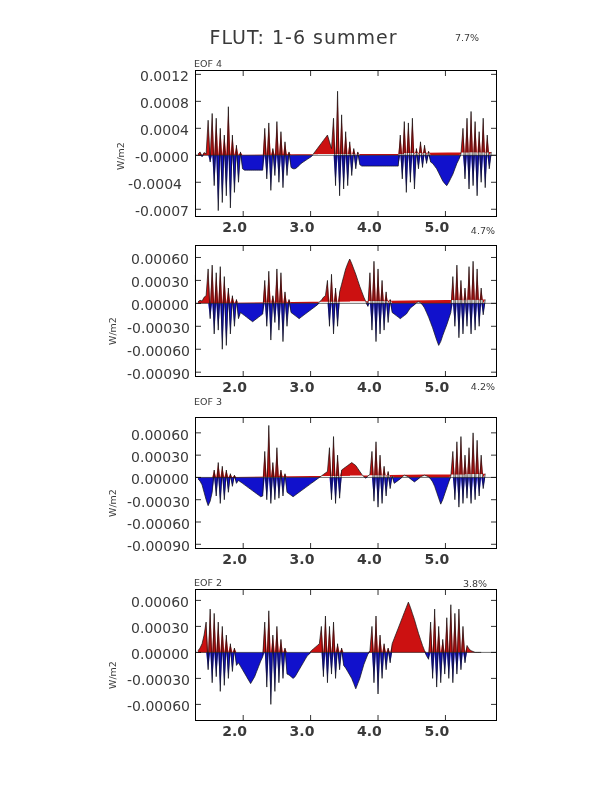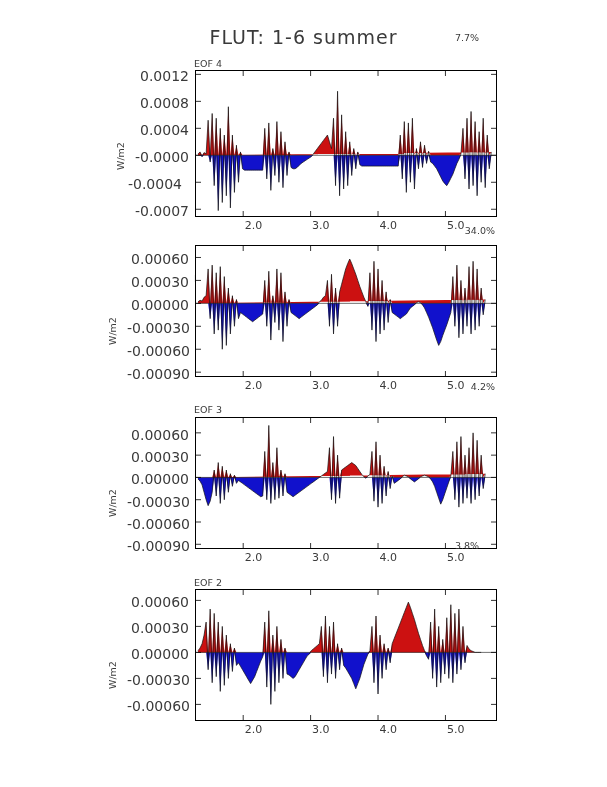--- a/index.html
+++ b/index.html
@@ -50,25 +50,26 @@
   .ytick{
     position:absolute;
     font-size:14px;
     color:#3a3a3a;
     text-align:right;
     white-space:nowrap;
     font-family:"DejaVu Sans",sans-serif;
   }
   .xtick{
     position:absolute;
-    font-size:11px;
-    color:#3a3a3a;
-    text-align:right;
-    white-space:nowrap;
-    font-family:"DejaVu Sans",sans-serif;
+    font-size:14px;
+    color:#3a3a3a;
+    text-align:left;
+    white-space:nowrap;
+    font-family:"DejaVu Sans",sans-serif;
+    font-weight:bold;
   }
   svg{display:block;}
 </style>
 </head>
 <body>
 
 <div id="root">
 
   <div class="title">FLUT: 1-6 summer</div>
 
@@ -115,21 +116,21 @@
     <div id="xt0">
         <div class="xtick" style="left: 222.191px; top: 219px; width: 40px;">2.0</div>
         <div class="xtick" style="left: 289.607px; top: 219px; width: 40px;">3.0</div>
         <div class="xtick" style="left: 357.022px; top: 219px; width: 40px;">4.0</div>
         <div class="xtick" style="left: 424.438px; top: 219px; width: 40px;">5.0</div>
       </div>
   </div>
 
   <div class="panel">
     <div class="panel-label" style="left:194px;top:233px;margin-top:40px;">EOF 2</div>
-    <div class="panel-pct" style="left:455px;top:225px;width:40px;text-align:right;">34.0%</div>
+    <div class="panel-pct" style="left:455px;top:225px;width:40px;text-align:right;">4.7%</div>
     <div class="ylabel" style="left:107px;top:345px;">W/m2</div>
     <div class="plotbox" id="box1" style="left:195px;top:245px;width:300px;height:130px;">
       <svg id="svg1" width="300" height="130" viewBox="0 0 300 130" preserveAspectRatio="none">
           <path d="M 2.02 57.35 L 2.02 55.82 L 4.04 54.29 L 6.07 55.06 L 8.09 51.24 L 10.11 49.71 L 12.13 22.94 L 14.16 57.35 L 16.18 19.12 L 18.20 57.35 L 20.22 26.76 L 22.25 57.35 L 24.27 20.65 L 26.29 57.35 L 28.31 30.59 L 30.34 57.35 L 32.36 42.06 L 34.38 57.35 L 36.40 49.71 L 38.43 57.35 L 40.45 53.53 L 42.47 57.35 L 44.49 57.35 L 46.52 57.35 L 48.54 57.35 L 50.56 57.35 L 52.58 57.35 L 54.61 57.35 L 56.63 57.35 L 58.65 57.35 L 60.67 57.35 L 62.70 57.35 L 64.72 57.35 L 66.74 57.35 L 68.76 34.41 L 70.79 57.35 L 72.81 25.24 L 74.83 57.35 L 76.85 49.71 L 78.88 57.35 L 80.90 22.94 L 82.92 57.35 L 84.94 26.76 L 86.97 57.35 L 88.99 45.88 L 91.01 57.35 L 93.03 53.53 L 95.06 57.35 L 97.08 57.35 L 99.10 57.35 L 101.12 57.35 L 103.15 57.35 L 105.17 57.35 L 107.19 57.35 L 109.21 57.35 L 111.24 57.35 L 113.26 57.35 L 115.28 57.35 L 117.30 57.35 L 119.33 57.35 L 121.35 57.35 L 123.37 55.82 L 125.39 54.29 L 127.42 51.24 L 129.44 49.71 L 131.46 34.41 L 133.48 57.35 L 135.51 28.29 L 137.53 57.35 L 139.55 42.06 L 141.57 57.35 L 143.60 45.88 L 145.62 38.24 L 147.64 30.59 L 149.66 22.94 L 151.69 17.59 L 153.71 13.00 L 155.73 17.59 L 157.75 22.94 L 159.78 28.29 L 161.80 34.41 L 163.82 40.53 L 165.84 45.88 L 167.87 51.24 L 169.89 55.82 L 171.91 57.35 L 173.93 26.76 L 175.96 57.35 L 177.98 15.29 L 180.00 57.35 L 182.02 22.94 L 184.04 57.35 L 186.07 34.41 L 188.09 57.35 L 190.11 45.88 L 192.13 57.35 L 194.16 53.53 L 196.18 57.35 L 198.20 57.35 L 200.22 57.35 L 202.25 57.35 L 204.27 57.35 L 206.29 57.35 L 208.31 57.35 L 210.34 57.35 L 212.36 57.35 L 214.38 57.35 L 216.40 57.35 L 218.43 57.35 L 220.45 56.59 L 222.47 55.82 L 224.49 56.59 L 226.52 57.35 L 228.54 57.35 L 230.56 57.35 L 232.58 57.35 L 234.61 57.35 L 236.63 57.35 L 238.65 57.35 L 240.67 57.35 L 242.70 57.35 L 244.72 57.35 L 246.74 57.35 L 248.76 57.35 L 250.79 57.35 L 252.81 57.35 L 254.83 57.35 L 256.85 30.59 L 258.88 57.35 L 260.90 19.12 L 262.92 57.35 L 264.94 34.41 L 266.97 57.35 L 268.99 42.06 L 271.01 57.35 L 273.03 20.65 L 275.06 57.35 L 277.08 15.29 L 279.10 57.35 L 281.12 22.94 L 283.15 57.35 L 285.17 42.06 L 287.19 57.35 L 289.21 53.53 L 291.24 NaN L 293.26 NaN L 295.28 NaN L 297.30 NaN L 297.30 57.35 Z" fill="#cc1111" stroke="none"></path>
           <path d="M 2.02 57.35 L 2.02 57.35 L 4.04 57.35 L 6.07 57.35 L 8.09 57.35 L 10.11 57.35 L 12.13 57.35 L 14.16 72.65 L 16.18 57.35 L 18.20 87.94 L 20.22 57.35 L 22.25 84.12 L 24.27 57.35 L 26.29 103.24 L 28.31 57.35 L 30.34 99.41 L 32.36 57.35 L 34.38 87.94 L 36.40 57.35 L 38.43 80.29 L 40.45 57.35 L 42.47 72.65 L 44.49 66.53 L 46.52 68.06 L 48.54 69.59 L 50.56 71.12 L 52.58 72.65 L 54.61 74.18 L 56.63 75.71 L 58.65 74.18 L 60.67 72.65 L 62.70 71.12 L 64.72 69.59 L 66.74 68.06 L 68.76 57.35 L 70.79 80.29 L 72.81 57.35 L 74.83 94.06 L 76.85 57.35 L 78.88 76.47 L 80.90 57.35 L 82.92 84.12 L 84.94 57.35 L 86.97 95.59 L 88.99 57.35 L 91.01 80.29 L 93.03 57.35 L 95.06 66.53 L 97.08 68.06 L 99.10 69.59 L 101.12 71.12 L 103.15 72.65 L 105.17 71.12 L 107.19 69.59 L 109.21 68.06 L 111.24 66.53 L 113.26 65.00 L 115.28 63.47 L 117.30 61.94 L 119.33 60.41 L 121.35 58.88 L 123.37 57.35 L 125.39 57.35 L 127.42 57.35 L 129.44 57.35 L 131.46 57.35 L 133.48 80.29 L 135.51 57.35 L 137.53 87.94 L 139.55 57.35 L 141.57 80.29 L 143.60 57.35 L 145.62 57.35 L 147.64 57.35 L 149.66 57.35 L 151.69 57.35 L 153.71 57.35 L 155.73 57.35 L 157.75 57.35 L 159.78 57.35 L 161.80 57.35 L 163.82 57.35 L 165.84 57.35 L 167.87 57.35 L 169.89 57.35 L 171.91 60.41 L 173.93 57.35 L 175.96 84.12 L 177.98 57.35 L 180.00 95.59 L 182.02 57.35 L 184.04 87.94 L 186.07 57.35 L 188.09 84.12 L 190.11 57.35 L 192.13 76.47 L 194.16 57.35 L 196.18 66.53 L 198.20 68.06 L 200.22 69.59 L 202.25 71.12 L 204.27 72.65 L 206.29 71.12 L 208.31 69.59 L 210.34 68.06 L 212.36 65.00 L 214.38 61.94 L 216.40 60.41 L 218.43 58.88 L 220.45 57.35 L 222.47 57.35 L 224.49 57.35 L 226.52 58.88 L 228.54 61.94 L 230.56 66.53 L 232.58 71.12 L 234.61 76.47 L 236.63 81.82 L 238.65 87.94 L 240.67 94.06 L 242.70 99.41 L 244.72 95.59 L 246.74 89.47 L 248.76 84.12 L 250.79 78.76 L 252.81 72.65 L 254.83 66.53 L 256.85 57.35 L 258.88 80.29 L 260.90 57.35 L 262.92 91.76 L 264.94 57.35 L 266.97 87.94 L 268.99 57.35 L 271.01 80.29 L 273.03 57.35 L 275.06 87.94 L 277.08 57.35 L 279.10 84.12 L 281.12 57.35 L 283.15 80.29 L 285.17 57.35 L 287.19 68.82 L 289.21 57.35 L 291.24 NaN L 293.26 NaN L 295.28 NaN L 297.30 NaN L 297.30 57.35 Z" fill="#1111cc" stroke="none"></path>
           <path d="M 2.02 55.82 L 4.04 54.29 L 6.07 55.06 L 8.09 51.24 L 10.11 49.71 L 12.13 22.94 L 14.16 72.65 L 16.18 19.12 L 18.20 87.94 L 20.22 26.76 L 22.25 84.12 L 24.27 20.65 L 26.29 103.24 L 28.31 30.59 L 30.34 99.41 L 32.36 42.06 L 34.38 87.94 L 36.40 49.71 L 38.43 80.29 L 40.45 53.53 L 42.47 72.65 L 44.49 66.53 L 46.52 68.06 L 48.54 69.59 L 50.56 71.12 L 52.58 72.65 L 54.61 74.18 L 56.63 75.71 L 58.65 74.18 L 60.67 72.65 L 62.70 71.12 L 64.72 69.59 L 66.74 68.06 L 68.76 34.41 L 70.79 80.29 L 72.81 25.24 L 74.83 94.06 L 76.85 49.71 L 78.88 76.47 L 80.90 22.94 L 82.92 84.12 L 84.94 26.76 L 86.97 95.59 L 88.99 45.88 L 91.01 80.29 L 93.03 53.53 L 95.06 66.53 L 97.08 68.06 L 99.10 69.59 L 101.12 71.12 L 103.15 72.65 L 105.17 71.12 L 107.19 69.59 L 109.21 68.06 L 111.24 66.53 L 113.26 65.00 L 115.28 63.47 L 117.30 61.94 L 119.33 60.41 L 121.35 58.88 L 123.37 55.82 L 125.39 54.29 L 127.42 51.24 L 129.44 49.71 L 131.46 34.41 L 133.48 80.29 L 135.51 28.29 L 137.53 87.94 L 139.55 42.06 L 141.57 80.29 L 143.60 45.88 L 145.62 38.24 L 147.64 30.59 L 149.66 22.94 L 151.69 17.59 L 153.71 13.00 L 155.73 17.59 L 157.75 22.94 L 159.78 28.29 L 161.80 34.41 L 163.82 40.53 L 165.84 45.88 L 167.87 51.24 L 169.89 55.82 L 171.91 60.41 L 173.93 26.76 L 175.96 84.12 L 177.98 15.29 L 180.00 95.59 L 182.02 22.94 L 184.04 87.94 L 186.07 34.41 L 188.09 84.12 L 190.11 45.88 L 192.13 76.47 L 194.16 53.53 L 196.18 66.53 L 198.20 68.06 L 200.22 69.59 L 202.25 71.12 L 204.27 72.65 L 206.29 71.12 L 208.31 69.59 L 210.34 68.06 L 212.36 65.00 L 214.38 61.94 L 216.40 60.41 L 218.43 58.88 L 220.45 56.59 L 222.47 55.82 L 224.49 56.59 L 226.52 58.88 L 228.54 61.94 L 230.56 66.53 L 232.58 71.12 L 234.61 76.47 L 236.63 81.82 L 238.65 87.94 L 240.67 94.06 L 242.70 99.41 L 244.72 95.59 L 246.74 89.47 L 248.76 84.12 L 250.79 78.76 L 252.81 72.65 L 254.83 66.53 L 256.85 30.59 L 258.88 80.29 L 260.90 19.12 L 262.92 91.76 L 264.94 34.41 L 266.97 87.94 L 268.99 42.06 L 271.01 80.29 L 273.03 20.65 L 275.06 87.94 L 277.08 15.29 L 279.10 84.12 L 281.12 22.94 L 283.15 80.29 L 285.17 42.06 L 287.19 68.82 L 289.21 53.53 L 291.24 NaN L 293.26 NaN L 295.28 NaN L 297.30 NaN" fill="none" stroke="#111111" stroke-width="0.7"></path>
           <line x1="0" x2="300" y1="57.35294117647058" y2="57.35294117647058" stroke="#111111" stroke-width="0.6"></line>
           <line x1="47.19101123595505" x2="47.19101123595505" y1="130" y2="125" stroke="#000" stroke-width="0.8"></line>
           <line x1="47.19101123595505" x2="47.19101123595505" y1="0" y2="5" stroke="#000" stroke-width="0.8"></line>
           <line x1="114.6067415730337" x2="114.6067415730337" y1="130" y2="125" stroke="#000" stroke-width="0.8"></line>
@@ -162,21 +163,21 @@
       </div>
     <div id="xt1">
         <div class="xtick" style="left: 222.191px; top: 379px; width: 40px;">2.0</div>
         <div class="xtick" style="left: 289.607px; top: 379px; width: 40px;">3.0</div>
         <div class="xtick" style="left: 357.022px; top: 379px; width: 40px;">4.0</div>
         <div class="xtick" style="left: 424.438px; top: 379px; width: 40px;">5.0</div>
       </div>
   </div>
 
   <div class="panel">
-    <div class="panel-label" style="left:194px;top:396px;margin-top:8px;">EOF 3</div>
+    <div class="panel-label" style="left:194px;top:396px;">EOF 3</div>
     <div class="panel-pct" style="left:455px;top:381px;width:40px;text-align:right;">4.2%</div>
     <div class="ylabel" style="left:107px;top:517px;">W/m2</div>
     <div class="plotbox" id="box2" style="left:195px;top:417px;width:300px;height:130px;">
       <svg id="svg2" width="300" height="130" viewBox="0 0 300 130" preserveAspectRatio="none">
           <path d="M 2.02 59.43 L 2.02 59.43 L 4.04 59.43 L 6.07 59.43 L 8.09 59.43 L 10.11 59.43 L 12.13 59.43 L 14.16 59.43 L 16.18 59.43 L 18.20 52.00 L 20.22 59.43 L 22.25 44.57 L 24.27 59.43 L 26.29 48.29 L 28.31 59.43 L 30.34 52.00 L 32.36 59.43 L 34.38 55.71 L 36.40 59.43 L 38.43 57.20 L 40.45 59.43 L 42.47 59.43 L 44.49 59.43 L 46.52 59.43 L 48.54 59.43 L 50.56 59.43 L 52.58 59.43 L 54.61 59.43 L 56.63 59.43 L 58.65 59.43 L 60.67 59.43 L 62.70 59.43 L 64.72 59.43 L 66.74 59.43 L 68.76 33.43 L 70.79 59.43 L 72.81 7.43 L 74.83 59.43 L 76.85 44.57 L 78.88 59.43 L 80.90 29.71 L 82.92 59.43 L 84.94 52.00 L 86.97 59.43 L 88.99 55.71 L 91.01 59.43 L 93.03 59.43 L 95.06 59.43 L 97.08 59.43 L 99.10 59.43 L 101.12 59.43 L 103.15 59.43 L 105.17 59.43 L 107.19 59.43 L 109.21 59.43 L 111.24 59.43 L 113.26 59.43 L 115.28 59.43 L 117.30 59.43 L 119.33 59.43 L 121.35 59.43 L 123.37 59.43 L 125.39 57.94 L 127.42 56.46 L 129.44 54.97 L 131.46 53.49 L 133.48 29.71 L 135.51 59.43 L 137.53 18.57 L 139.55 59.43 L 141.57 37.14 L 143.60 59.43 L 145.62 52.00 L 147.64 50.51 L 149.66 49.03 L 151.69 47.54 L 153.71 46.06 L 155.73 44.57 L 157.75 46.06 L 159.78 47.54 L 161.80 50.51 L 163.82 53.49 L 165.84 56.46 L 167.87 58.69 L 169.89 59.43 L 171.91 57.94 L 173.93 56.46 L 175.96 33.43 L 177.98 59.43 L 180.00 23.77 L 182.02 59.43 L 184.04 37.14 L 186.07 59.43 L 188.09 48.29 L 190.11 59.43 L 192.13 53.49 L 194.16 59.43 L 196.18 57.94 L 198.20 59.43 L 200.22 59.43 L 202.25 59.43 L 204.27 59.43 L 206.29 58.69 L 208.31 57.20 L 210.34 57.94 L 212.36 58.69 L 214.38 59.43 L 216.40 59.43 L 218.43 59.43 L 220.45 59.43 L 222.47 59.43 L 224.49 58.69 L 226.52 57.94 L 228.54 57.20 L 230.56 57.94 L 232.58 58.69 L 234.61 59.43 L 236.63 59.43 L 238.65 59.43 L 240.67 59.43 L 242.70 59.43 L 244.72 59.43 L 246.74 59.43 L 248.76 59.43 L 250.79 59.43 L 252.81 59.43 L 254.83 57.94 L 256.85 33.43 L 258.88 59.43 L 260.90 23.77 L 262.92 59.43 L 264.94 18.57 L 266.97 59.43 L 268.99 37.14 L 271.01 59.43 L 273.03 29.71 L 275.06 59.43 L 277.08 14.86 L 279.10 59.43 L 281.12 22.29 L 283.15 59.43 L 285.17 37.14 L 287.19 59.43 L 289.21 55.71 L 291.24 NaN L 293.26 NaN L 295.28 NaN L 297.30 NaN L 297.30 59.43 Z" fill="#cc1111" stroke="none"></path>
           <path d="M 2.02 59.43 L 2.02 60.91 L 4.04 63.14 L 6.07 66.86 L 8.09 74.29 L 10.11 81.71 L 12.13 87.66 L 14.16 83.20 L 16.18 74.29 L 18.20 59.43 L 20.22 78.00 L 22.25 59.43 L 24.27 85.43 L 26.29 59.43 L 28.31 81.71 L 30.34 59.43 L 32.36 74.29 L 34.38 59.43 L 36.40 68.34 L 38.43 59.43 L 40.45 65.37 L 42.47 62.40 L 44.49 63.89 L 46.52 65.37 L 48.54 66.86 L 50.56 68.34 L 52.58 69.83 L 54.61 71.31 L 56.63 72.80 L 58.65 74.29 L 60.67 75.77 L 62.70 77.26 L 64.72 78.74 L 66.74 78.00 L 68.76 59.43 L 70.79 81.71 L 72.81 59.43 L 74.83 85.43 L 76.85 59.43 L 78.88 81.71 L 80.90 59.43 L 82.92 80.23 L 84.94 59.43 L 86.97 78.00 L 88.99 59.43 L 91.01 74.29 L 93.03 75.77 L 95.06 77.26 L 97.08 78.74 L 99.10 77.26 L 101.12 75.77 L 103.15 74.29 L 105.17 72.80 L 107.19 71.31 L 109.21 69.83 L 111.24 68.34 L 113.26 66.86 L 115.28 65.37 L 117.30 63.89 L 119.33 62.40 L 121.35 60.91 L 123.37 59.43 L 125.39 59.43 L 127.42 59.43 L 129.44 59.43 L 131.46 59.43 L 133.48 59.43 L 135.51 81.71 L 137.53 59.43 L 139.55 85.43 L 141.57 59.43 L 143.60 80.23 L 145.62 59.43 L 147.64 59.43 L 149.66 59.43 L 151.69 59.43 L 153.71 59.43 L 155.73 59.43 L 157.75 59.43 L 159.78 59.43 L 161.80 59.43 L 163.82 59.43 L 165.84 59.43 L 167.87 59.43 L 169.89 60.17 L 171.91 59.43 L 173.93 59.43 L 175.96 59.43 L 177.98 83.20 L 180.00 59.43 L 182.02 89.14 L 184.04 59.43 L 186.07 85.43 L 188.09 59.43 L 190.11 78.00 L 192.13 59.43 L 194.16 70.57 L 196.18 59.43 L 198.20 65.37 L 200.22 63.89 L 202.25 62.40 L 204.27 60.91 L 206.29 59.43 L 208.31 59.43 L 210.34 59.43 L 212.36 59.43 L 214.38 60.91 L 216.40 62.40 L 218.43 63.89 L 220.45 62.40 L 222.47 60.91 L 224.49 59.43 L 226.52 59.43 L 228.54 59.43 L 230.56 59.43 L 232.58 59.43 L 234.61 60.91 L 236.63 63.89 L 238.65 68.34 L 240.67 74.29 L 242.70 80.23 L 244.72 86.17 L 246.74 81.71 L 248.76 75.77 L 250.79 69.83 L 252.81 63.89 L 254.83 59.43 L 256.85 59.43 L 258.88 81.71 L 260.90 59.43 L 262.92 89.14 L 264.94 59.43 L 266.97 85.43 L 268.99 59.43 L 271.01 80.23 L 273.03 59.43 L 275.06 85.43 L 277.08 59.43 L 279.10 81.71 L 281.12 59.43 L 283.15 78.00 L 285.17 59.43 L 287.19 70.57 L 289.21 59.43 L 291.24 NaN L 293.26 NaN L 295.28 NaN L 297.30 NaN L 297.30 59.43 Z" fill="#1111cc" stroke="none"></path>
           <path d="M 2.02 60.91 L 4.04 63.14 L 6.07 66.86 L 8.09 74.29 L 10.11 81.71 L 12.13 87.66 L 14.16 83.20 L 16.18 74.29 L 18.20 52.00 L 20.22 78.00 L 22.25 44.57 L 24.27 85.43 L 26.29 48.29 L 28.31 81.71 L 30.34 52.00 L 32.36 74.29 L 34.38 55.71 L 36.40 68.34 L 38.43 57.20 L 40.45 65.37 L 42.47 62.40 L 44.49 63.89 L 46.52 65.37 L 48.54 66.86 L 50.56 68.34 L 52.58 69.83 L 54.61 71.31 L 56.63 72.80 L 58.65 74.29 L 60.67 75.77 L 62.70 77.26 L 64.72 78.74 L 66.74 78.00 L 68.76 33.43 L 70.79 81.71 L 72.81 7.43 L 74.83 85.43 L 76.85 44.57 L 78.88 81.71 L 80.90 29.71 L 82.92 80.23 L 84.94 52.00 L 86.97 78.00 L 88.99 55.71 L 91.01 74.29 L 93.03 75.77 L 95.06 77.26 L 97.08 78.74 L 99.10 77.26 L 101.12 75.77 L 103.15 74.29 L 105.17 72.80 L 107.19 71.31 L 109.21 69.83 L 111.24 68.34 L 113.26 66.86 L 115.28 65.37 L 117.30 63.89 L 119.33 62.40 L 121.35 60.91 L 123.37 59.43 L 125.39 57.94 L 127.42 56.46 L 129.44 54.97 L 131.46 53.49 L 133.48 29.71 L 135.51 81.71 L 137.53 18.57 L 139.55 85.43 L 141.57 37.14 L 143.60 80.23 L 145.62 52.00 L 147.64 50.51 L 149.66 49.03 L 151.69 47.54 L 153.71 46.06 L 155.73 44.57 L 157.75 46.06 L 159.78 47.54 L 161.80 50.51 L 163.82 53.49 L 165.84 56.46 L 167.87 58.69 L 169.89 60.17 L 171.91 57.94 L 173.93 56.46 L 175.96 33.43 L 177.98 83.20 L 180.00 23.77 L 182.02 89.14 L 184.04 37.14 L 186.07 85.43 L 188.09 48.29 L 190.11 78.00 L 192.13 53.49 L 194.16 70.57 L 196.18 57.94 L 198.20 65.37 L 200.22 63.89 L 202.25 62.40 L 204.27 60.91 L 206.29 58.69 L 208.31 57.20 L 210.34 57.94 L 212.36 58.69 L 214.38 60.91 L 216.40 62.40 L 218.43 63.89 L 220.45 62.40 L 222.47 60.91 L 224.49 58.69 L 226.52 57.94 L 228.54 57.20 L 230.56 57.94 L 232.58 58.69 L 234.61 60.91 L 236.63 63.89 L 238.65 68.34 L 240.67 74.29 L 242.70 80.23 L 244.72 86.17 L 246.74 81.71 L 248.76 75.77 L 250.79 69.83 L 252.81 63.89 L 254.83 57.94 L 256.85 33.43 L 258.88 81.71 L 260.90 23.77 L 262.92 89.14 L 264.94 18.57 L 266.97 85.43 L 268.99 37.14 L 271.01 80.23 L 273.03 29.71 L 275.06 85.43 L 277.08 14.86 L 279.10 81.71 L 281.12 22.29 L 283.15 78.00 L 285.17 37.14 L 287.19 70.57 L 289.21 55.71 L 291.24 NaN L 293.26 NaN L 295.28 NaN L 297.30 NaN" fill="none" stroke="#111111" stroke-width="0.7"></path>
           <line x1="0" x2="300" y1="59.42857142857143" y2="59.42857142857143" stroke="#111111" stroke-width="0.6"></line>
           <line x1="47.19101123595505" x2="47.19101123595505" y1="130" y2="125" stroke="#000" stroke-width="0.8"></line>
           <line x1="47.19101123595505" x2="47.19101123595505" y1="0" y2="5" stroke="#000" stroke-width="0.8"></line>
@@ -211,21 +212,21 @@
     <div id="xt2">
         <div class="xtick" style="left: 222.191px; top: 551px; width: 40px;">2.0</div>
         <div class="xtick" style="left: 289.607px; top: 551px; width: 40px;">3.0</div>
         <div class="xtick" style="left: 357.022px; top: 551px; width: 40px;">4.0</div>
         <div class="xtick" style="left: 424.438px; top: 551px; width: 40px;">5.0</div>
       </div>
   </div>
 
   <div class="panel">
     <div class="panel-label" style="left:194px;top:577px;">EOF 2</div>
-    <div class="panel-pct" style="left:455px;top:540px;width:40px;text-align:left;">3.8%</div>
+    <div class="panel-pct" style="left:455px;top:578px;width:40px;text-align:center;">3.8%</div>
     <div class="ylabel" style="left:107px;top:689px;">W/m2</div>
     <div class="plotbox" id="box3" style="left:195px;top:589px;width:300px;height:130px;">
       <svg id="svg3" width="300" height="130" viewBox="0 0 300 130" preserveAspectRatio="none">
           <path d="M 2.02 62.40 L 2.02 60.67 L 4.04 58.07 L 6.07 53.73 L 8.09 45.07 L 10.11 32.07 L 12.13 62.40 L 14.16 19.07 L 16.18 62.40 L 18.20 23.40 L 20.22 62.40 L 22.25 32.07 L 24.27 62.40 L 26.29 36.40 L 28.31 62.40 L 30.34 45.07 L 32.36 62.40 L 34.38 53.73 L 36.40 62.40 L 38.43 58.07 L 40.45 62.40 L 42.47 62.40 L 44.49 62.40 L 46.52 62.40 L 48.54 62.40 L 50.56 62.40 L 52.58 62.40 L 54.61 62.40 L 56.63 62.40 L 58.65 62.40 L 60.67 62.40 L 62.70 62.40 L 64.72 62.40 L 66.74 62.40 L 68.76 32.07 L 70.79 62.40 L 72.81 20.80 L 74.83 62.40 L 76.85 45.07 L 78.88 62.40 L 80.90 36.40 L 82.92 62.40 L 84.94 49.40 L 86.97 62.40 L 88.99 58.07 L 91.01 62.40 L 93.03 62.40 L 95.06 62.40 L 97.08 62.40 L 99.10 62.40 L 101.12 62.40 L 103.15 62.40 L 105.17 62.40 L 107.19 62.40 L 109.21 62.40 L 111.24 62.40 L 113.26 62.40 L 115.28 60.67 L 117.30 58.93 L 119.33 57.20 L 121.35 55.47 L 123.37 53.73 L 125.39 36.40 L 127.42 62.40 L 129.44 26.00 L 131.46 62.40 L 133.48 36.40 L 135.51 62.40 L 137.53 32.07 L 139.55 62.40 L 141.57 53.73 L 143.60 62.40 L 145.62 58.07 L 147.64 62.40 L 149.66 62.40 L 151.69 62.40 L 153.71 62.40 L 155.73 62.40 L 157.75 62.40 L 159.78 62.40 L 161.80 62.40 L 163.82 62.40 L 165.84 62.40 L 167.87 62.40 L 169.89 62.40 L 171.91 62.40 L 173.93 60.67 L 175.96 36.40 L 177.98 62.40 L 180.00 26.00 L 182.02 62.40 L 184.04 45.07 L 186.07 62.40 L 188.09 53.73 L 190.11 62.40 L 192.13 58.07 L 194.16 62.40 L 196.18 53.73 L 198.20 48.53 L 200.22 43.33 L 202.25 38.13 L 204.27 32.93 L 206.29 27.73 L 208.31 22.53 L 210.34 17.33 L 212.36 12.13 L 214.38 17.33 L 216.40 23.40 L 218.43 29.47 L 220.45 36.40 L 222.47 43.33 L 224.49 49.40 L 226.52 55.47 L 228.54 60.67 L 230.56 62.40 L 232.58 62.40 L 234.61 32.07 L 236.63 62.40 L 238.65 19.07 L 240.67 62.40 L 242.70 36.40 L 244.72 62.40 L 246.74 49.40 L 248.76 62.40 L 250.79 27.73 L 252.81 62.40 L 254.83 14.73 L 256.85 62.40 L 258.88 23.40 L 260.90 62.40 L 262.92 19.07 L 264.94 62.40 L 266.97 36.40 L 268.99 62.40 L 271.01 55.47 L 273.03 58.93 L 275.06 60.67 L 277.08 61.53 L 279.10 62.40 L 281.12 62.40 L 283.15 62.40 L 285.17 62.40 L 287.19 NaN L 289.21 NaN L 291.24 NaN L 293.26 NaN L 295.28 NaN L 297.30 NaN L 297.30 62.40 Z" fill="#cc1111" stroke="none"></path>
           <path d="M 2.02 62.40 L 2.02 62.40 L 4.04 62.40 L 6.07 62.40 L 8.09 62.40 L 10.11 62.40 L 12.13 79.73 L 14.16 62.40 L 16.18 92.73 L 18.20 62.40 L 20.22 86.67 L 22.25 62.40 L 24.27 101.40 L 26.29 62.40 L 28.31 95.33 L 30.34 62.40 L 32.36 88.40 L 34.38 62.40 L 36.40 81.47 L 38.43 62.40 L 40.45 75.40 L 42.47 72.80 L 44.49 76.27 L 46.52 79.73 L 48.54 83.20 L 50.56 86.67 L 52.58 90.13 L 54.61 93.60 L 56.63 90.13 L 58.65 86.67 L 60.67 81.47 L 62.70 76.27 L 64.72 71.07 L 66.74 66.73 L 68.76 62.40 L 70.79 97.07 L 72.81 62.40 L 74.83 114.40 L 76.85 62.40 L 78.88 101.40 L 80.90 62.40 L 82.92 92.73 L 84.94 62.40 L 86.97 88.40 L 88.99 62.40 L 91.01 84.07 L 93.03 84.93 L 95.06 86.67 L 97.08 88.40 L 99.10 86.67 L 101.12 83.20 L 103.15 79.73 L 105.17 76.27 L 107.19 72.80 L 109.21 69.33 L 111.24 65.87 L 113.26 64.13 L 115.28 62.40 L 117.30 62.40 L 119.33 62.40 L 121.35 62.40 L 123.37 62.40 L 125.39 62.40 L 127.42 86.67 L 129.44 62.40 L 131.46 92.73 L 133.48 62.40 L 135.51 84.07 L 137.53 62.40 L 139.55 88.40 L 141.57 62.40 L 143.60 79.73 L 145.62 62.40 L 147.64 75.40 L 149.66 78.00 L 151.69 81.47 L 153.71 84.93 L 155.73 88.40 L 157.75 93.60 L 159.78 98.80 L 161.80 93.60 L 163.82 88.40 L 165.84 81.47 L 167.87 74.53 L 169.89 69.33 L 171.91 64.13 L 173.93 62.40 L 175.96 62.40 L 177.98 92.73 L 180.00 62.40 L 182.02 104.00 L 184.04 62.40 L 186.07 88.40 L 188.09 62.40 L 190.11 79.73 L 192.13 62.40 L 194.16 72.80 L 196.18 62.40 L 198.20 62.40 L 200.22 62.40 L 202.25 62.40 L 204.27 62.40 L 206.29 62.40 L 208.31 62.40 L 210.34 62.40 L 212.36 62.40 L 214.38 62.40 L 216.40 62.40 L 218.43 62.40 L 220.45 62.40 L 222.47 62.40 L 224.49 62.40 L 226.52 62.40 L 228.54 62.40 L 230.56 65.87 L 232.58 69.33 L 234.61 62.40 L 236.63 88.40 L 238.65 62.40 L 240.67 97.07 L 242.70 62.40 L 244.72 92.73 L 246.74 62.40 L 248.76 84.07 L 250.79 62.40 L 252.81 88.40 L 254.83 62.40 L 256.85 92.73 L 258.88 62.40 L 260.90 84.07 L 262.92 62.40 L 264.94 79.73 L 266.97 62.40 L 268.99 72.80 L 271.01 62.40 L 273.03 62.40 L 275.06 62.40 L 277.08 62.40 L 279.10 62.40 L 281.12 62.40 L 283.15 62.40 L 285.17 62.40 L 287.19 NaN L 289.21 NaN L 291.24 NaN L 293.26 NaN L 295.28 NaN L 297.30 NaN L 297.30 62.40 Z" fill="#1111cc" stroke="none"></path>
           <path d="M 2.02 60.67 L 4.04 58.07 L 6.07 53.73 L 8.09 45.07 L 10.11 32.07 L 12.13 79.73 L 14.16 19.07 L 16.18 92.73 L 18.20 23.40 L 20.22 86.67 L 22.25 32.07 L 24.27 101.40 L 26.29 36.40 L 28.31 95.33 L 30.34 45.07 L 32.36 88.40 L 34.38 53.73 L 36.40 81.47 L 38.43 58.07 L 40.45 75.40 L 42.47 72.80 L 44.49 76.27 L 46.52 79.73 L 48.54 83.20 L 50.56 86.67 L 52.58 90.13 L 54.61 93.60 L 56.63 90.13 L 58.65 86.67 L 60.67 81.47 L 62.70 76.27 L 64.72 71.07 L 66.74 66.73 L 68.76 32.07 L 70.79 97.07 L 72.81 20.80 L 74.83 114.40 L 76.85 45.07 L 78.88 101.40 L 80.90 36.40 L 82.92 92.73 L 84.94 49.40 L 86.97 88.40 L 88.99 58.07 L 91.01 84.07 L 93.03 84.93 L 95.06 86.67 L 97.08 88.40 L 99.10 86.67 L 101.12 83.20 L 103.15 79.73 L 105.17 76.27 L 107.19 72.80 L 109.21 69.33 L 111.24 65.87 L 113.26 64.13 L 115.28 60.67 L 117.30 58.93 L 119.33 57.20 L 121.35 55.47 L 123.37 53.73 L 125.39 36.40 L 127.42 86.67 L 129.44 26.00 L 131.46 92.73 L 133.48 36.40 L 135.51 84.07 L 137.53 32.07 L 139.55 88.40 L 141.57 53.73 L 143.60 79.73 L 145.62 58.07 L 147.64 75.40 L 149.66 78.00 L 151.69 81.47 L 153.71 84.93 L 155.73 88.40 L 157.75 93.60 L 159.78 98.80 L 161.80 93.60 L 163.82 88.40 L 165.84 81.47 L 167.87 74.53 L 169.89 69.33 L 171.91 64.13 L 173.93 60.67 L 175.96 36.40 L 177.98 92.73 L 180.00 26.00 L 182.02 104.00 L 184.04 45.07 L 186.07 88.40 L 188.09 53.73 L 190.11 79.73 L 192.13 58.07 L 194.16 72.80 L 196.18 53.73 L 198.20 48.53 L 200.22 43.33 L 202.25 38.13 L 204.27 32.93 L 206.29 27.73 L 208.31 22.53 L 210.34 17.33 L 212.36 12.13 L 214.38 17.33 L 216.40 23.40 L 218.43 29.47 L 220.45 36.40 L 222.47 43.33 L 224.49 49.40 L 226.52 55.47 L 228.54 60.67 L 230.56 65.87 L 232.58 69.33 L 234.61 32.07 L 236.63 88.40 L 238.65 19.07 L 240.67 97.07 L 242.70 36.40 L 244.72 92.73 L 246.74 49.40 L 248.76 84.07 L 250.79 27.73 L 252.81 88.40 L 254.83 14.73 L 256.85 92.73 L 258.88 23.40 L 260.90 84.07 L 262.92 19.07 L 264.94 79.73 L 266.97 36.40 L 268.99 72.80 L 271.01 55.47 L 273.03 58.93 L 275.06 60.67 L 277.08 61.53 L 279.10 62.40 L 281.12 62.40 L 283.15 62.40 L 285.17 62.40 L 287.19 NaN L 289.21 NaN L 291.24 NaN L 293.26 NaN L 295.28 NaN L 297.30 NaN" fill="none" stroke="#111111" stroke-width="0.7"></path>
           <line x1="0" x2="300" y1="62.39999999999999" y2="62.39999999999999" stroke="#111111" stroke-width="0.6"></line>
           <line x1="47.19101123595505" x2="47.19101123595505" y1="130" y2="125" stroke="#000" stroke-width="0.8"></line>
           <line x1="47.19101123595505" x2="47.19101123595505" y1="0" y2="5" stroke="#000" stroke-width="0.8"></line>
           <line x1="114.6067415730337" x2="114.6067415730337" y1="130" y2="125" stroke="#000" stroke-width="0.8"></line>

